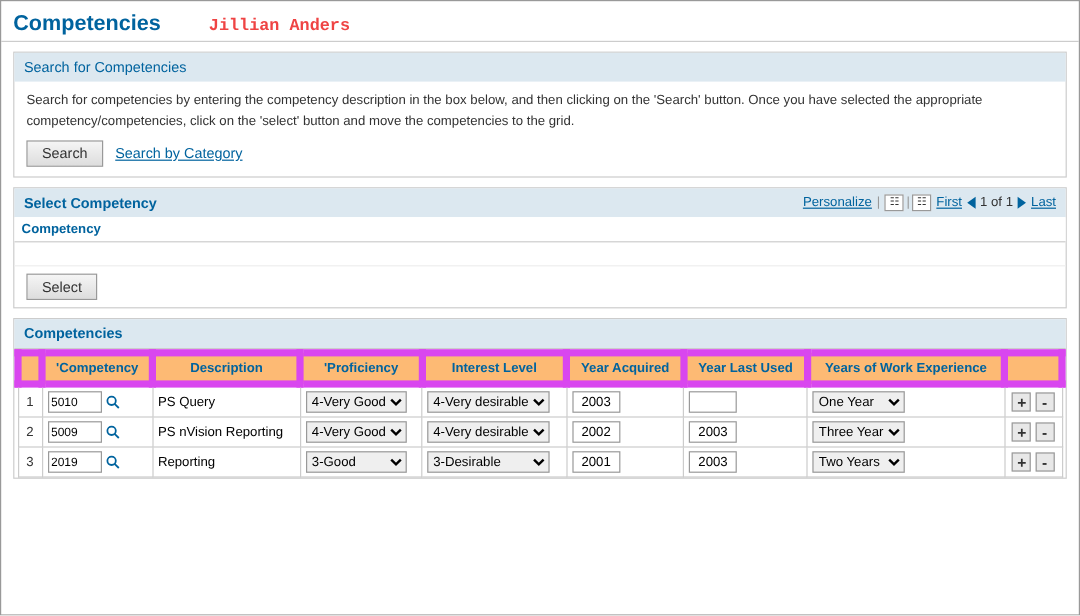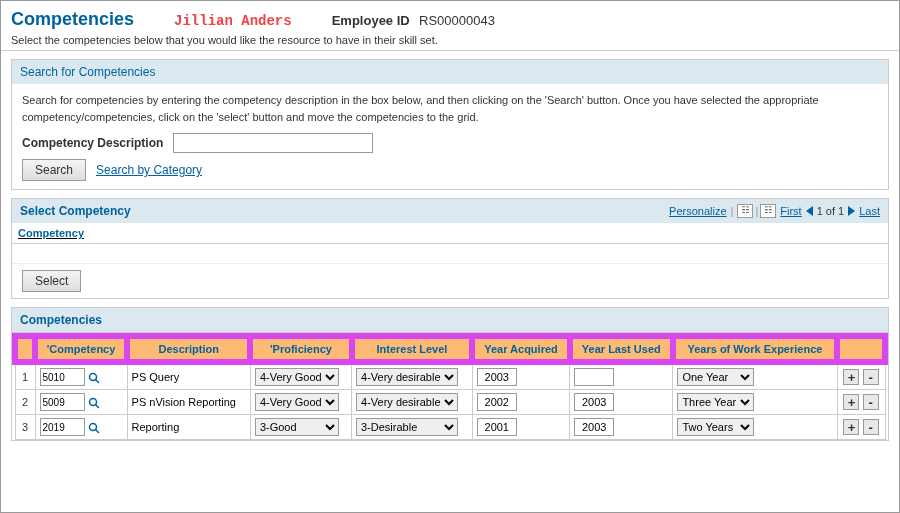--- a/index.html
+++ b/index.html
@@ -29,21 +29,21 @@
     .link-btn { color: #00639e; text-decoration: underline; cursor: pointer; background: none; border: none; font-size: 12px; }
 
     
     .select-section { margin: 8px 10px; border: 1px solid #ccc; }
     .select-section-header { background: #dce8f0; padding: 5px 8px; display: flex; align-items: center; justify-content: space-between; }
     .select-section-title { font-weight: bold; color: #00639e; font-size: 12px; }
     .pagination-bar { display: flex; align-items: center; gap: 4px; font-size: 11px; color: #333; }
     .icon-box { display: inline-block; width: 16px; height: 14px; border: 1px solid #999; background: #fff; cursor: pointer; text-align: center; font-size: 9px; }
     .table-icons { display: flex; align-items: center; gap: 2px; }
 
-    .competency-table { width: 100%; border-collapse: collapse; text-decoration: underline; }
+    .competency-table { width: 100%; border-collapse: collapse; }
     .competency-table th { background: #fff; border-bottom: 1px solid #ccc; padding: 4px 6px; text-align: left; font-size: 11px; color: #00639e; font-weight: bold; }
     .competency-table td { padding: 3px 6px; border-bottom: 1px solid #eee; font-size: 11px; }
     .select-btn-row { padding: 6px 10px; }
 
     
     .grid-section { margin: 8px 10px; border: 1px solid #ccc; }
     .grid-header { background: #dce8f0; padding: 5px 8px; font-weight: bold; color: #00639e; font-size: 12px; border-bottom: 1px solid #ccc; }
     .grid-table { width: 100%; border-collapse: collapse; }
     .grid-table th { background: #fdba74; border: 6px solid #d946ef; padding: 4px 5px; text-align: center; font-size: 11px; color: #00639e; font-weight: bold; }
     .grid-table td { border: 1px solid #ccc; padding: 3px 4px; font-size: 11px; vertical-align: middle; }
@@ -61,36 +61,27 @@
   </style>
 </head>
 <body>
 
 <div class="page-container">
 
   <div class="page-header">
     <div class="page-header-top">
       <span class="page-title">Competencies</span>
       <span class="employee-name">Jillian Anders</span>
-      <span>
-        <span class="employee-id-label">Employee ID</span>
-        <span class="employee-id-value">RS00000043</span>
-      </span>
     </div>
-    <div class="page-subtitle">Select the competencies below that you would like the resource to have in their skill set.</div>
   </div>
 
   <div class="search-section">
     <div class="search-section-header">Search for Competencies</div>
     <div class="search-section-body">
       <div class="search-description">Search for competencies by entering the competency description in the box below, and then clicking on the 'Search' button. Once you have selected the appropriate competency/competencies, click on the 'select' button and move the competencies to the grid.</div>
-      <div class="search-row">
-        <span class="search-label">Competency Description</span>
-        <input type="text" class="search-input" value="" style="">
-      </div>
       <div class="search-buttons">
         <button class="btn">Search</button>
         <button class="link-btn">Search by Category</button>
       </div>
     </div>
   </div>
 
   <div class="select-section">
     <div class="select-section-header">
       <span class="select-section-title">Select Competency</span>

